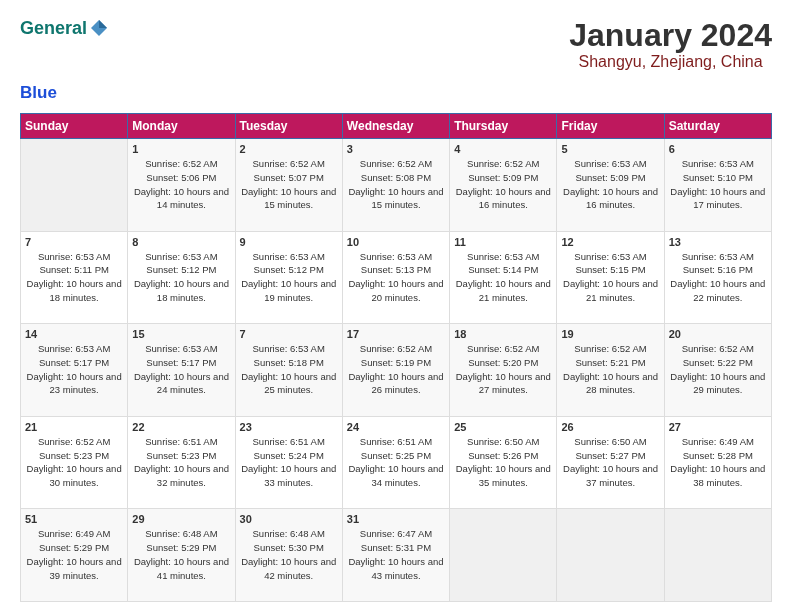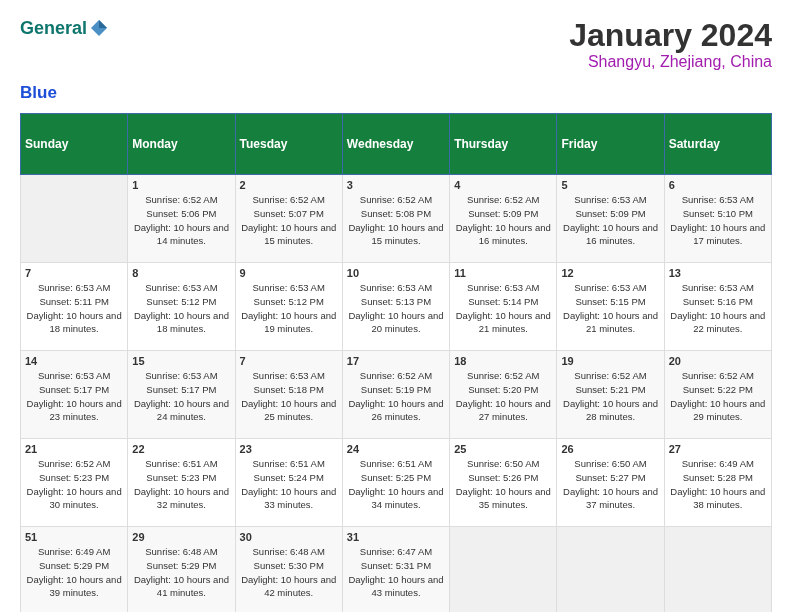--- a/index.html
+++ b/index.html
@@ -53,35 +53,36 @@
       text-align: right;
     }
     .month-title {
       font-size: 32px;
       font-weight: bold;
       color: #333;
       line-height: 1.1;
     }
     .location {
       font-size: 16px;
-      color: #a21caf;
+      color: #7f1d1d;
+      text-align: center;
     }
     .calendar {
       flex: 1;
       border: 1px solid #ccc;
       border-collapse: collapse;
       width: 100%;
       table-layout: fixed;
     }
     .calendar th {
-      background-color: #15803d;
+      background-color: #be185d;
       color: #fff;
       font-size: 12px;
       font-weight: bold;
-      padding: 23px 4px;
+      padding: 5px 4px;
       text-align: left;
       border: 1px solid #3a6aa8;
     }
     .calendar td {
       vertical-align: top;
       font-size: 10px;
       color: #333;
       padding: 4px 4px;
       border: 1px solid #ddd;
       height: 88px;

